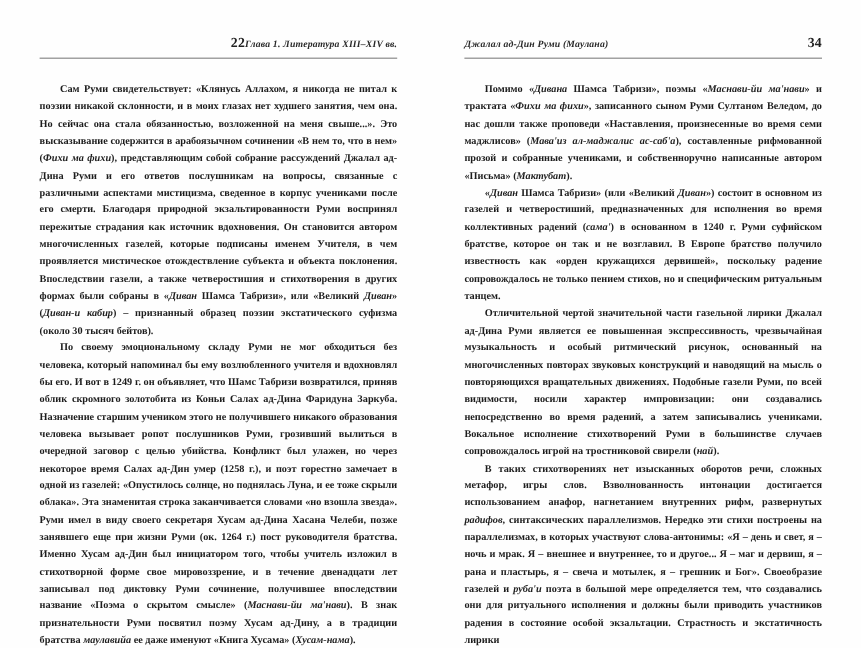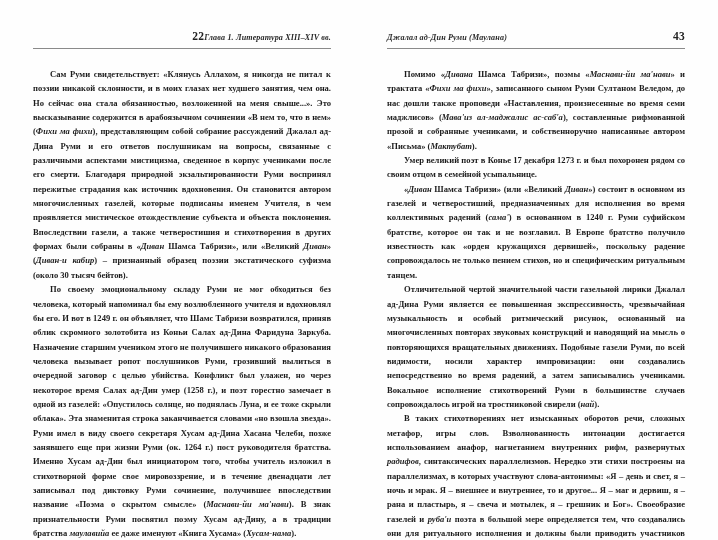--- a/index.html
+++ b/index.html
@@ -91,29 +91,26 @@
       </p>
       <p>
         По своему эмоциональному складу Руми не мог обходиться без человека, который напоминал бы ему возлюбленного учителя и вдохновлял бы его. И вот в 1249 г. он объявляет, что Шамс Табризи возвратился, приняв облик скромного золотобита из Коньи Салах ад-Дина Фаридуна Заркуба. Назначение старшим учеником этого не получившего никакого образования человека вызывает ропот послушников Руми, грозивший вылиться в очередной заговор с целью убийства. Конфликт был улажен, но через некоторое время Салах ад-Дин умер (1258 г.), и поэт горестно замечает в одной из газелей: «Опустилось солнце, но поднялась Луна, и ее тоже скрыли облака». Эта знаменитая строка заканчивается словами «но взошла звезда». Руми имел в виду своего секретаря Хусам ад-Дина Хасана Челеби, позже занявшего еще при жизни Руми (ок. 1264 г.) пост руководителя братства. Именно Хусам ад-Дин был инициатором того, чтобы учитель изложил в стихотворной форме свое мировоззрение, и в течение двенадцати лет записывал под диктовку Руми сочинение, получившее впоследствии название «Поэма о скрытом смысле» (<i class="sp">Маснави-йи ма'нави</i>). В знак признательности Руми посвятил поэму Хусам ад-Дину, а в традиции братства <i class="sp">маулавийа</i> ее даже именуют «Книга Хусама» (<i class="sp">Хусам-нама</i>).
       </p>
     </div>
   </div>
 
   <div class="page page-right">
     <div class="running-head right">
       <span class="head-title">Джалал ад-Дин Руми (Маулана)</span>
-      <span class="folio">43</span>
+      <span class="folio">34</span>
     </div>
 
     <div class="body-text">
       <p>
         Помимо «<i class="sp">Дивана</i> Шамса Табризи», поэмы «<i class="sp">Маснави-йи ма'нави</i>» и трактата «<i class="sp">Фихи ма фихи</i>», записанного сыном Руми Султаном Веледом, до нас дошли также проповеди «Наставления, произнесенные во время семи маджлисов» (<i class="sp">Мава'из ал-маджалис ас-саб'а</i>), составленные рифмованной прозой и собранные учениками, и собственноручно написанные автором «Письма» (<i class="sp">Мактубат</i>).
-      </p>
-      <p>
-        Умер великий поэт в Конье 17 декабря 1273 г. и был похоронен рядом со своим отцом в семейной усыпальнице.
       </p>
       <p>
         «<i class="sp">Диван</i> Шамса Табризи» (или «Великий <i class="sp">Диван</i>») состоит в основном из газелей и четверостиший, предназначенных для исполнения во время коллективных радений (<i class="sp">сама'</i>) в основанном в 1240 г. Руми суфийском братстве, которое он так и не возглавил. В Европе братство получило известность как «орден кружащихся дервишей», поскольку радение сопровождалось не только пением стихов, но и специфическим ритуальным танцем.
       </p>
       <p>
         Отличительной чертой значительной части газельной лирики Джалал ад-Дина Руми является ее повышенная экспрессивность, чрезвычайная музыкальность и особый ритмический рисунок, основанный на многочисленных повторах звуковых конструкций и наводящий на мысль о повторяющихся вращательных движениях. Подобные газели Руми, по всей видимости, носили характер импровизации: они создавались непосредственно во время радений, а затем записывались учениками. Вокальное исполнение стихотворений Руми в большинстве случаев сопровождалось игрой на тростниковой свирели (<i class="sp">най</i>).
       </p>
       <p>
         В таких стихотворениях нет изысканных оборотов речи, сложных метафор, игры слов. Взволнованность интонации достигается использованием анафор, нагнетанием внутренних рифм, развернутых <i class="sp">радифов</i>, синтаксических параллелизмов. Нередко эти стихи построены на параллелизмах, в которых участвуют слова-антонимы: «Я – день и свет, я – ночь и мрак. Я – внешнее и внутреннее, то и другое... Я – маг и дервиш, я – рана и пластырь, я – свеча и мотылек, я – грешник и Бог». Своеобразие газелей и <i class="sp">руба'и</i> поэта в большой мере определяется тем, что создавались они для ритуального исполнения и должны были приводить участников радения в состояние особой экзальтации. Страстность и экстатичность лирики
       </p>

